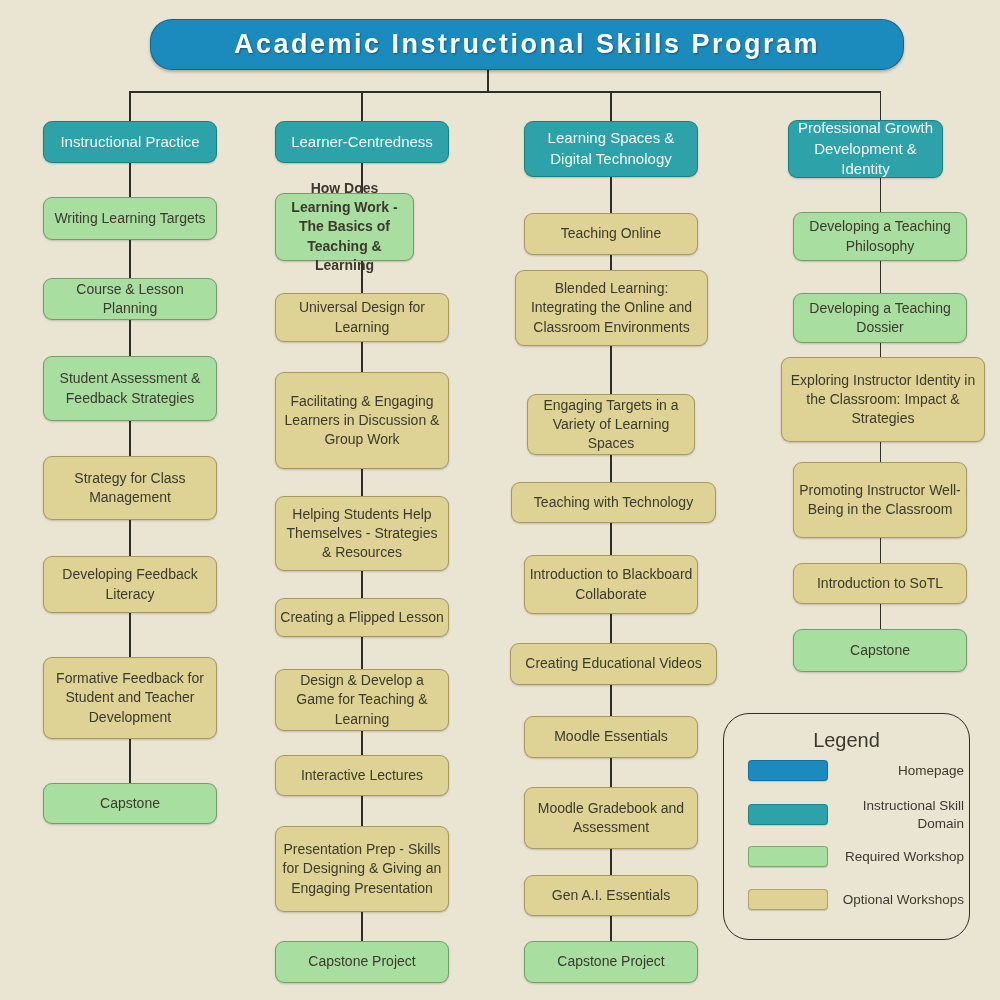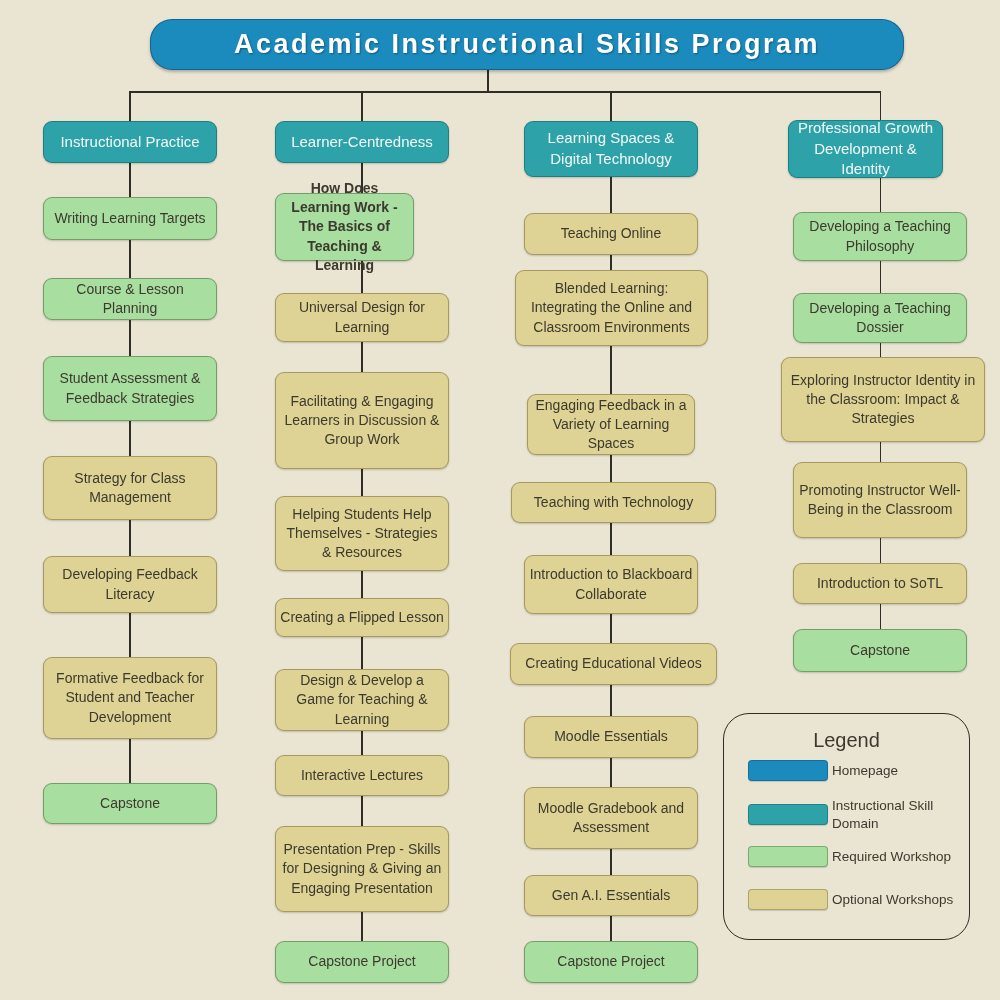--- a/index.html
+++ b/index.html
@@ -86,21 +86,21 @@
     border-radius: 4px;
     box-shadow: 0 1px 1px rgba(0,0,0,0.15);
   }
   .legend-swatch.homepage { background: var(--homepage); border: 1px solid rgba(10,70,110,0.4); box-sizing: border-box; }
   .legend-swatch.domain   { background: var(--domain);   border: 1px solid rgba(0,75,75,0.35); box-sizing: border-box; }
   .legend-swatch.required { background: var(--required); border: 1px solid rgba(70,105,60,0.45); box-sizing: border-box; }
   .legend-swatch.optional { background: var(--optional); border: 1px solid rgba(120,108,55,0.45); box-sizing: border-box; }
   .legend-label {
     position: absolute;
     left: 108px; width: 132px;
-    text-align: left;
+    text-align: right;
     font-size: 13.5px;
     line-height: 1.35;
     color: var(--text);
   }
 </style>
 </head>
 <body>
 
 <div id="canvas">
   <div id="connectors">
@@ -129,21 +129,21 @@
       <div class="node optional" style="left: 275px; top: 372px; width: 174px; height: 97px;">Facilitating &amp; Engaging Learners in Discussion &amp; Group Work</div>
       <div class="node optional" style="left: 275px; top: 496px; width: 174px; height: 75px;">Helping Students Help Themselves - Strategies &amp; Resources</div>
       <div class="node optional" style="left: 275px; top: 598px; width: 174px; height: 39px;">Creating a Flipped Lesson</div>
       <div class="node optional" style="left: 275px; top: 669px; width: 174px; height: 62px;">Design &amp; Develop a Game for Teaching &amp; Learning</div>
       <div class="node optional" style="left: 275px; top: 755px; width: 174px; height: 41px;">Interactive Lectures</div>
       <div class="node optional" style="left: 275px; top: 826px; width: 174px; height: 86px;">Presentation Prep - Skills for Designing &amp; Giving an Engaging Presentation</div>
       <div class="node required" style="left: 275px; top: 941px; width: 174px; height: 42px;">Capstone Project</div>
       <div class="node domain" style="left: 524px; top: 121px; width: 174px; height: 56px;">Learning Spaces &amp; Digital Technology</div>
       <div class="node optional" style="left: 524px; top: 201px; width: 174px; height: 42px; margin-top: 12px;">Teaching Online</div>
       <div class="node optional" style="left: 515px; top: 270px; width: 193px; height: 76px;">Blended Learning: Integrating the Online and Classroom Environments</div>
-      <div class="node optional" style="left: 527px; top: 394px; width: 168px; height: 61px;">Engaging Feedback in a Variety of Learning Spaces</div>
+      <div class="node optional" style="left: 527px; top: 394px; width: 168px; height: 61px;">Engaging Targets in a Variety of Learning Spaces</div>
       <div class="node optional" style="left: 511px; top: 482px; width: 205px; height: 41px;">Teaching with Technology</div>
       <div class="node optional" style="left: 524px; top: 555px; width: 174px; height: 59px;">Introduction to Blackboard Collaborate</div>
       <div class="node optional" style="left: 510px; top: 643px; width: 207px; height: 42px;">Creating Educational Videos</div>
       <div class="node optional" style="left: 524px; top: 716px; width: 174px; height: 42px;">Moodle Essentials</div>
       <div class="node optional" style="left: 524px; top: 787px; width: 174px; height: 62px;">Moodle Gradebook and Assessment</div>
       <div class="node optional" style="left: 524px; top: 875px; width: 174px; height: 41px;">Gen A.I. Essentials</div>
       <div class="node required" style="left: 524px; top: 941px; width: 174px; height: 42px;">Capstone Project</div>
       <div class="node domain" style="left: 788px; top: 120px; width: 155px; height: 58px;">Professional Growth Development &amp; Identity</div>
       <div class="node required" style="left: 793px; top: 212px; width: 174px; height: 49px;">Developing a Teaching Philosophy</div>
       <div class="node required" style="left: 793px; top: 293px; width: 174px; height: 50px;">Developing a Teaching Dossier</div>

